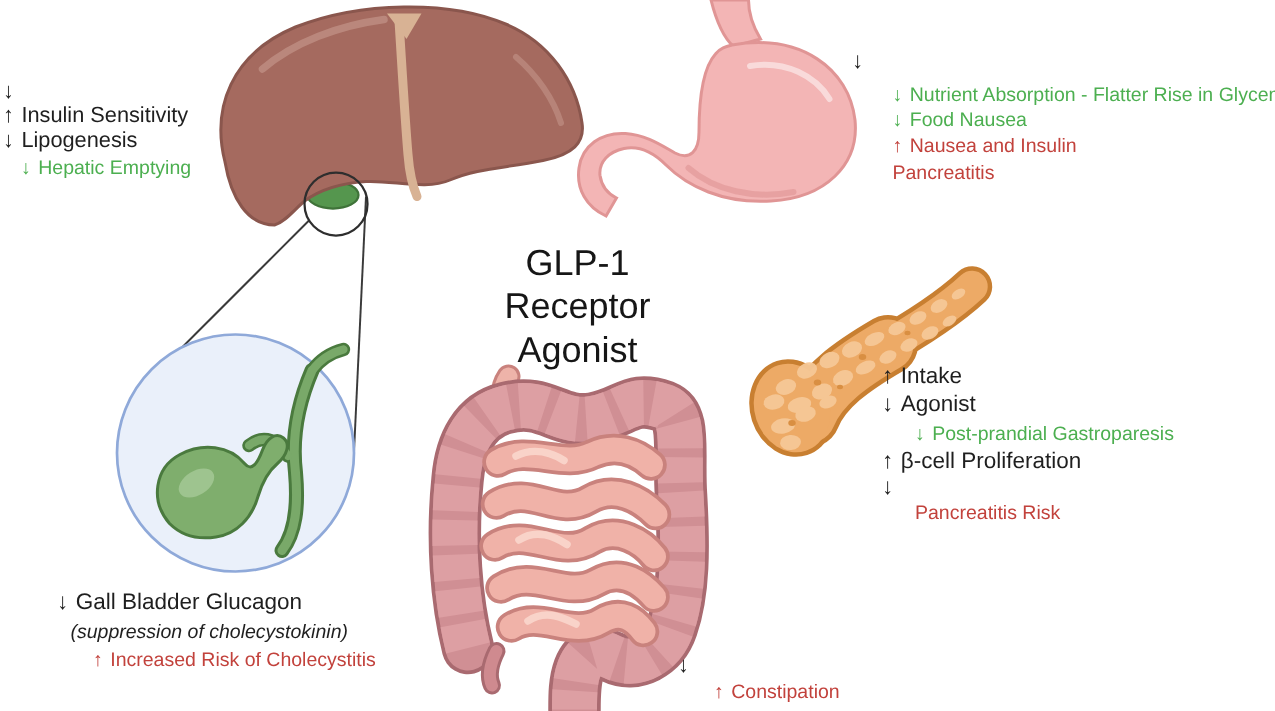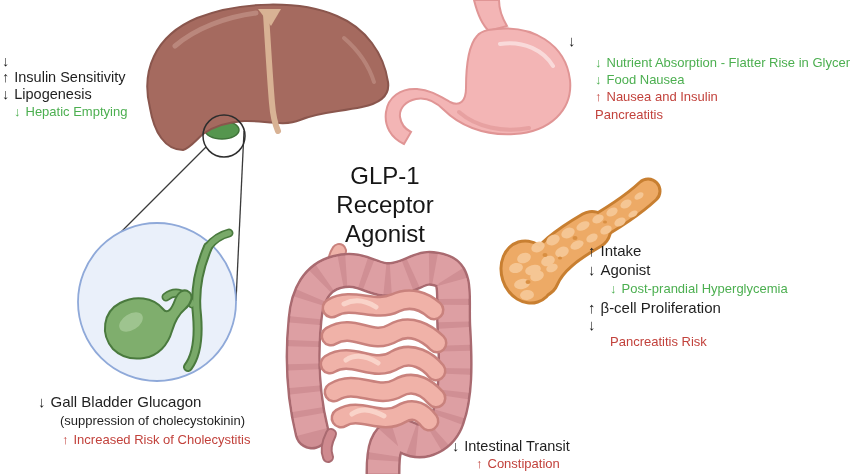--- a/index.html
+++ b/index.html
@@ -23,21 +23,21 @@
   #b-stomach{left:568px;top:33px;line-height:17.2px;}
   #b-stomach .v-primary{font-size:15px;margin-bottom:6px;}
   #b-stomach .ind-1{margin-left:27px;}
 
   #b-pancreas{left:588px;top:241px;line-height:19px;}
   #b-pancreas .v-primary{font-size:15px;}
   #b-pancreas .ind-1{margin-left:22px;}
 
   #b-gall{left:38px;top:392px;line-height:19px;}
   #b-gall .v-primary{font-size:15px;}
-  #b-gall .ind-1{margin-left:22px;}
+  #b-gall .ind-1{margin-left:9px;font-style:italic;}
   #b-gall .ind-2{margin-left:24px;}
 
   #b-intestine{left:452px;top:437px;line-height:18px;}
 
   #title{position:absolute;left:318px;top:161px;width:134px;text-align:center;
          font-size:24px;line-height:29px;color:#161616;font-weight:400;}
 </style>
 </head>
 <body>
 
@@ -194,21 +194,21 @@
       <div class="line tone-default v-primary ind-0">
         <span class="arrow">↑</span>
         <span>Intake</span>
       </div>
       <div class="line tone-default v-primary ind-0">
         <span class="arrow">↓</span>
         <span>Agonist</span>
       </div>
       <div class="line tone-positive v-secondary ind-1">
         <span class="arrow">↓</span>
-        <span>Post-prandial Hyperglycemia</span>
+        <span>Post-prandial Gastroparesis</span>
       </div>
       <div class="line tone-default v-primary ind-0">
         <span class="arrow">↑</span>
         <span>β-cell Proliferation</span>
       </div>
       <div class="line tone-default v-primary ind-0">
         <span class="arrow">↓</span>
       </div>
       <div class="line tone-negative v-secondary ind-1">
         <span>Pancreatitis Risk</span>
@@ -223,21 +223,20 @@
         <span>(suppression of cholecystokinin)</span>
       </div>
       <div class="line tone-negative v-secondary ind-2">
         <span class="arrow">↑</span>
         <span>Increased Risk of Cholecystitis</span>
       </div>
     </div>
   <div class="block" id="b-intestine">
       <div class="line tone-default v-primary ind-0">
         <span class="arrow">↓</span>
-        <span>Intestinal Transit</span>
       </div>
       <div class="line tone-negative v-secondary ind-1">
         <span class="arrow">↑</span>
         <span>Constipation</span>
       </div>
     </div>
 
 </div>
 
 </body></html>

